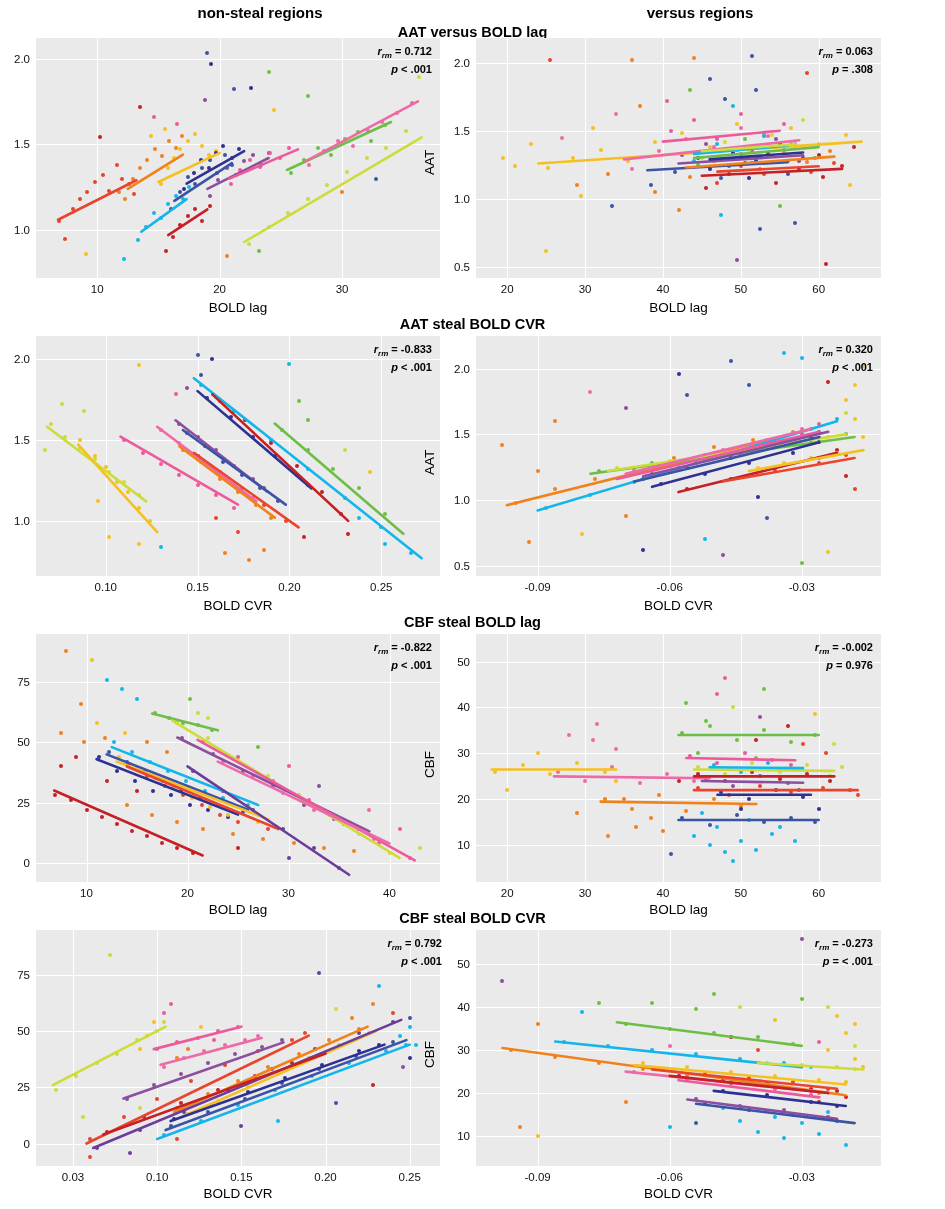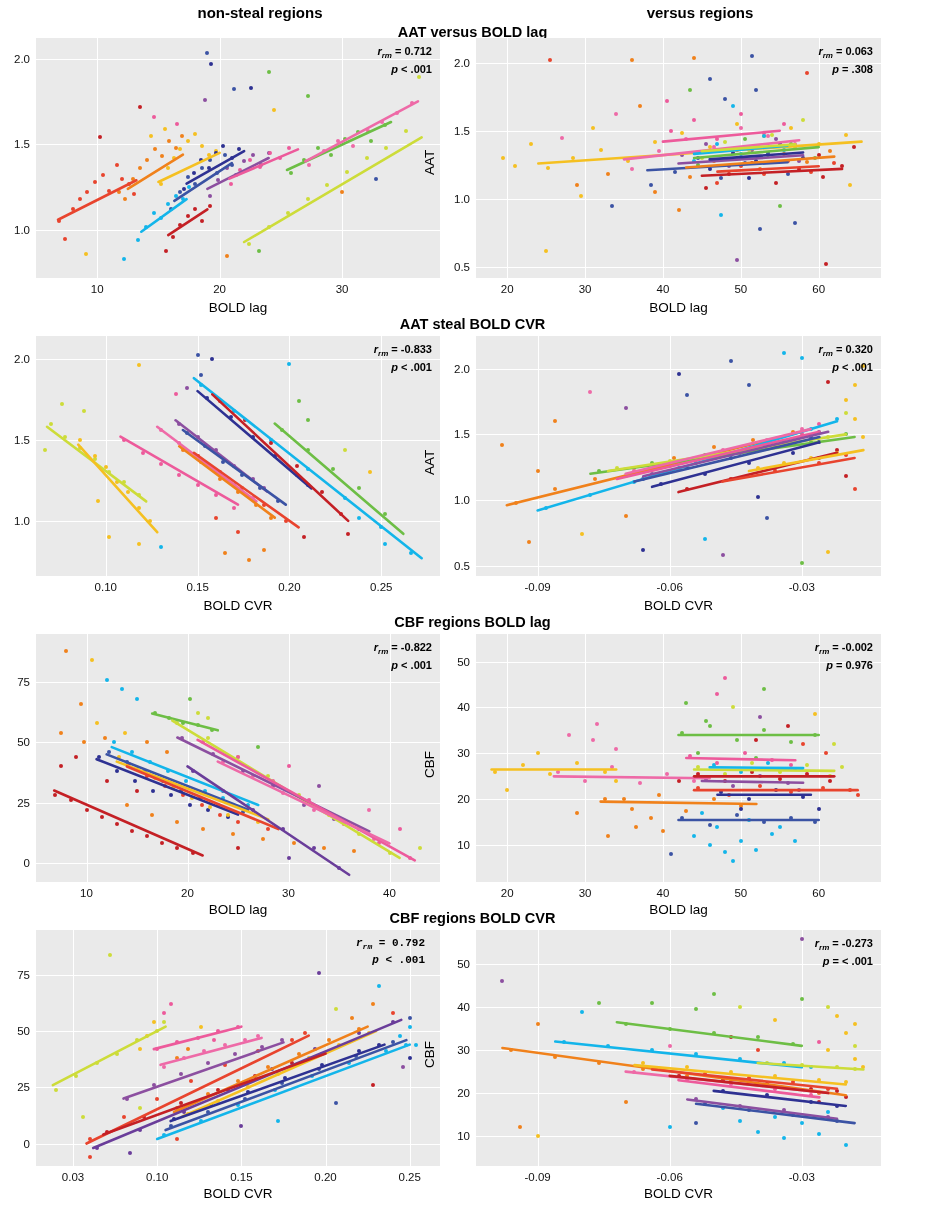--- a/index.html
+++ b/index.html
@@ -75,22 +75,22 @@
   svg.lines{position:absolute;left:0;top:0;overflow:visible;}
 </style>
 </head>
 <body>
 
 <div class="col-header" style="left:60px;top:4px;width:400px;">non-steal regions</div>
 <div class="col-header" style="left:500px;top:4px;width:400px;">versus regions</div>
 
 <div class="row-title" style="top:24px;">AAT versus BOLD lag</div>
 <div class="row-title" style="top:316px;">AAT steal BOLD CVR</div>
-<div class="row-title" style="top:614px;">CBF regions BOLD lag</div>
-<div class="row-title" style="top:910px;">CBF regions BOLD CVR</div>
+<div class="row-title" style="top:614px;">CBF steal BOLD lag</div>
+<div class="row-title" style="top:910px;">CBF steal BOLD CVR</div>
 
 <div id="panels">
     <div class="panel" style="left: 0px; top: 0px;">
       <div class="plotbox" style="left: 36px; top: 38px; width: 404px; height: 240px;">
         <div class="gridline v" style="left: 61px; top: 0px; height: 240px;"></div>
         <div class="gridline v" style="left: 184px; top: 0px; height: 240px;"></div>
         <div class="gridline v" style="left: 306px; top: 0px; height: 240px;"></div>
         <div class="gridline h" style="top: 192px; left: 0px; width: 404px;"></div>
         <div class="gridline h" style="top: 106px; left: 0px; width: 404px;"></div>
         <div class="gridline h" style="top: 21px; left: 0px; width: 404px;"></div>
@@ -1138,21 +1138,21 @@
       <div class="tick-label tick-x" style="left: 73.0333px; top: 1171px;">0.03</div>
       <div class="tick-label tick-x" style="left: 157.2px; top: 1171px;">0.10</div>
       <div class="tick-label tick-x" style="left: 241.367px; top: 1171px;">0.15</div>
       <div class="tick-label tick-x" style="left: 325.533px; top: 1171px;">0.20</div>
       <div class="tick-label tick-x" style="left: 409.7px; top: 1171px;">0.25</div>
       <div class="tick-label tick-y" style="left: 0px; width: 30px; top: 1143.52px;">0</div>
       <div class="tick-label tick-y" style="left: 0px; width: 30px; top: 1087.33px;">25</div>
       <div class="tick-label tick-y" style="left: 0px; width: 30px; top: 1031.14px;">50</div>
       <div class="tick-label tick-y" style="left: 0px; width: 30px; top: 974.952px;">75</div>
       <div class="axis-title x" style="left: 238px; top: 1186px;">BOLD CVR</div>
-      <div class="stats" style="left: 275px; width: 150px; top: 936px; font-family: Liberation Mono, monospace;">
+      <div class="stats" style="left: 292px; width: 150px; top: 936px;">
         <div><i>r</i><sub>rm</sub> = 0.792</div>
         <div><i>p</i> &lt; .001</div>
       </div>
     </div>
     <div class="panel" style="left: 0px; top: 0px;">
       <div class="plotbox" style="left: 476px; top: 930px; width: 405px; height: 236px;">
         <div class="gridline v" style="left: 62px; top: 0px; height: 236px;"></div>
         <div class="gridline v" style="left: 194px; top: 0px; height: 236px;"></div>
         <div class="gridline v" style="left: 326px; top: 0px; height: 236px;"></div>
         <div class="gridline h" style="top: 206px; left: 0px; width: 405px;"></div>

